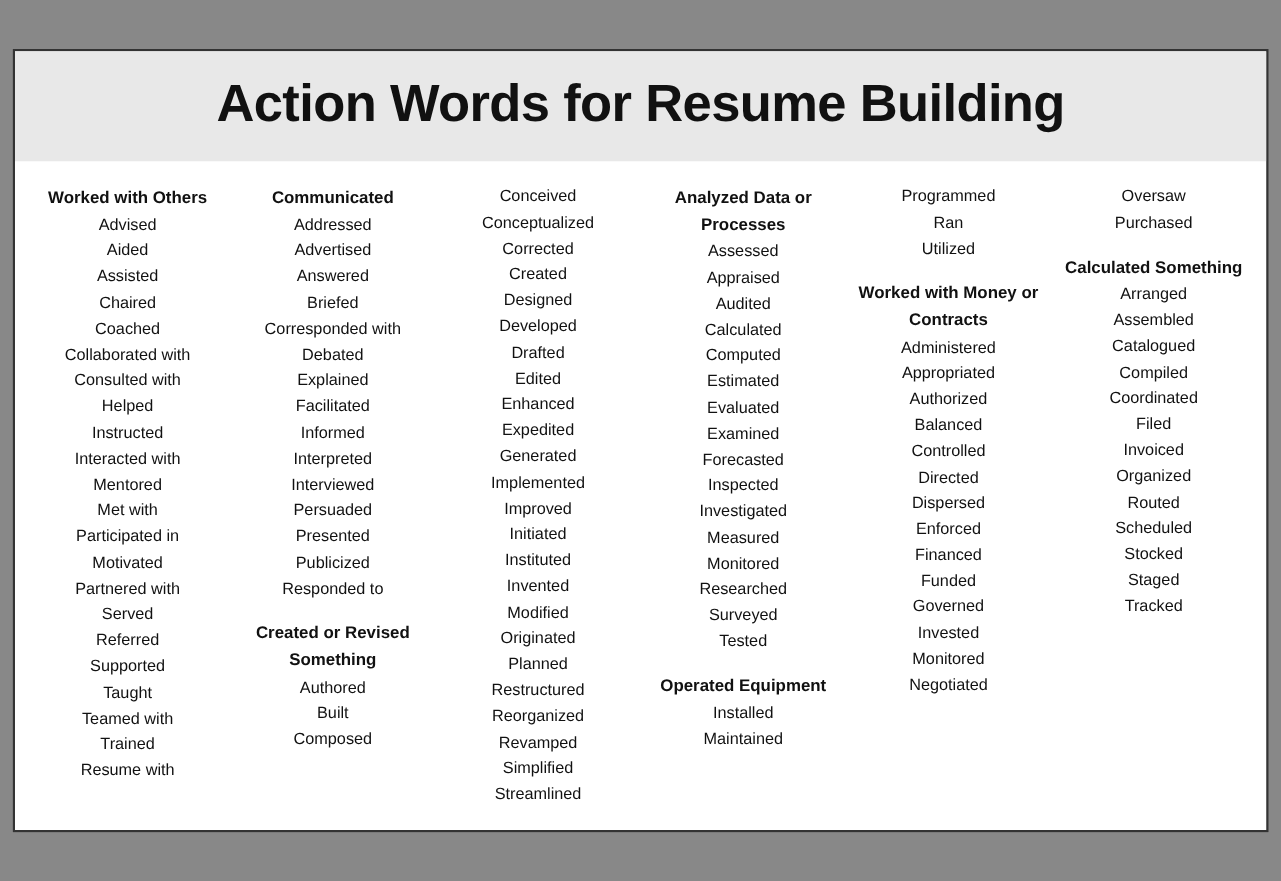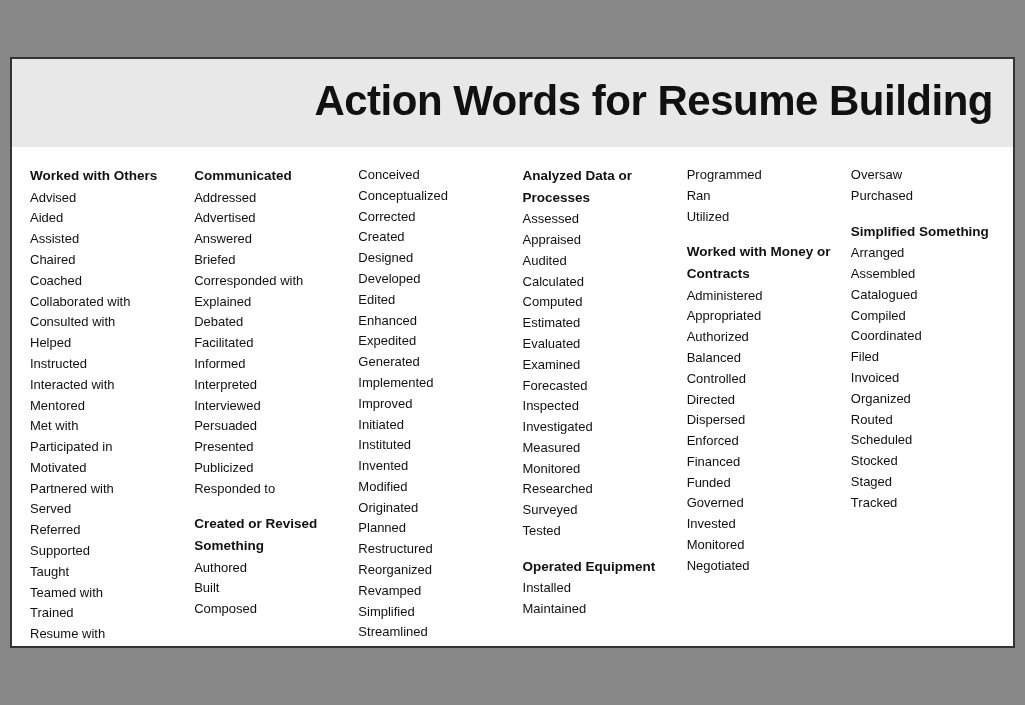--- a/index.html
+++ b/index.html
@@ -13,33 +13,34 @@
     }
     .page-container {
       width: 1005px;
       background: #fff;
       border: 2px solid #333;
       overflow: hidden;
     }
     .header {
       background: #e8e8e8;
       padding: 18px 20px 22px 20px;
-      text-align: right;
+      text-align: center;
     }
     .header h1 {
       font-size: 42px;
       font-weight: 900;
       color: #111;
       font-family: Arial Black, Arial, sans-serif;
       letter-spacing: -0.5px;
     }
     .content {
-      padding: 18px 18px 1px 18px;
+      padding: 18px 18px 18px 18px;
       display: flex;
       gap: 0;
+      text-align: center;
     }
     .column {
       flex: 1;
       padding: 0 10px;
       font-size: 13px;
       color: #111;
       line-height: 1.6;
     }
     .column:first-child { padding-left: 0; }
     .column:last-child { padding-right: 0; }
@@ -94,22 +95,22 @@
         </div>
       </div>
       <div class="column">
         <div>
           <div class="section-header">Communicated</div>
           <span class="word-item">Addressed</span>
           <span class="word-item">Advertised</span>
           <span class="word-item">Answered</span>
           <span class="word-item">Briefed</span>
           <span class="word-item">Corresponded with</span>
+          <span class="word-item">Debated</span>
           <span class="word-item">Explained</span>
-          <span class="word-item">Debated</span>
           <span class="word-item">Facilitated</span>
           <span class="word-item">Informed</span>
           <span class="word-item">Interpreted</span>
           <span class="word-item">Interviewed</span>
           <span class="word-item">Persuaded</span>
           <span class="word-item">Presented</span>
           <span class="word-item">Publicized</span>
           <span class="word-item">Responded to</span>
         </div>
         <div class="section-gap">
@@ -120,20 +121,21 @@
         </div>
       </div>
       <div class="column">
         <div>
           <span class="word-item">Conceived</span>
           <span class="word-item">Conceptualized</span>
           <span class="word-item">Corrected</span>
           <span class="word-item">Created</span>
           <span class="word-item">Designed</span>
           <span class="word-item">Developed</span>
+          <span class="word-item">Drafted</span>
           <span class="word-item">Edited</span>
           <span class="word-item">Enhanced</span>
           <span class="word-item">Expedited</span>
           <span class="word-item">Generated</span>
           <span class="word-item">Implemented</span>
           <span class="word-item">Improved</span>
           <span class="word-item">Initiated</span>
           <span class="word-item">Instituted</span>
           <span class="word-item">Invented</span>
           <span class="word-item">Modified</span>
@@ -195,21 +197,21 @@
           <span class="word-item">Monitored</span>
           <span class="word-item">Negotiated</span>
         </div>
       </div>
       <div class="column">
         <div>
           <span class="word-item">Oversaw</span>
           <span class="word-item">Purchased</span>
         </div>
         <div class="section-gap">
-          <div class="section-header">Simplified Something</div>
+          <div class="section-header">Calculated Something</div>
           <span class="word-item">Arranged</span>
           <span class="word-item">Assembled</span>
           <span class="word-item">Catalogued</span>
           <span class="word-item">Compiled</span>
           <span class="word-item">Coordinated</span>
           <span class="word-item">Filed</span>
           <span class="word-item">Invoiced</span>
           <span class="word-item">Organized</span>
           <span class="word-item">Routed</span>
           <span class="word-item">Scheduled</span>

